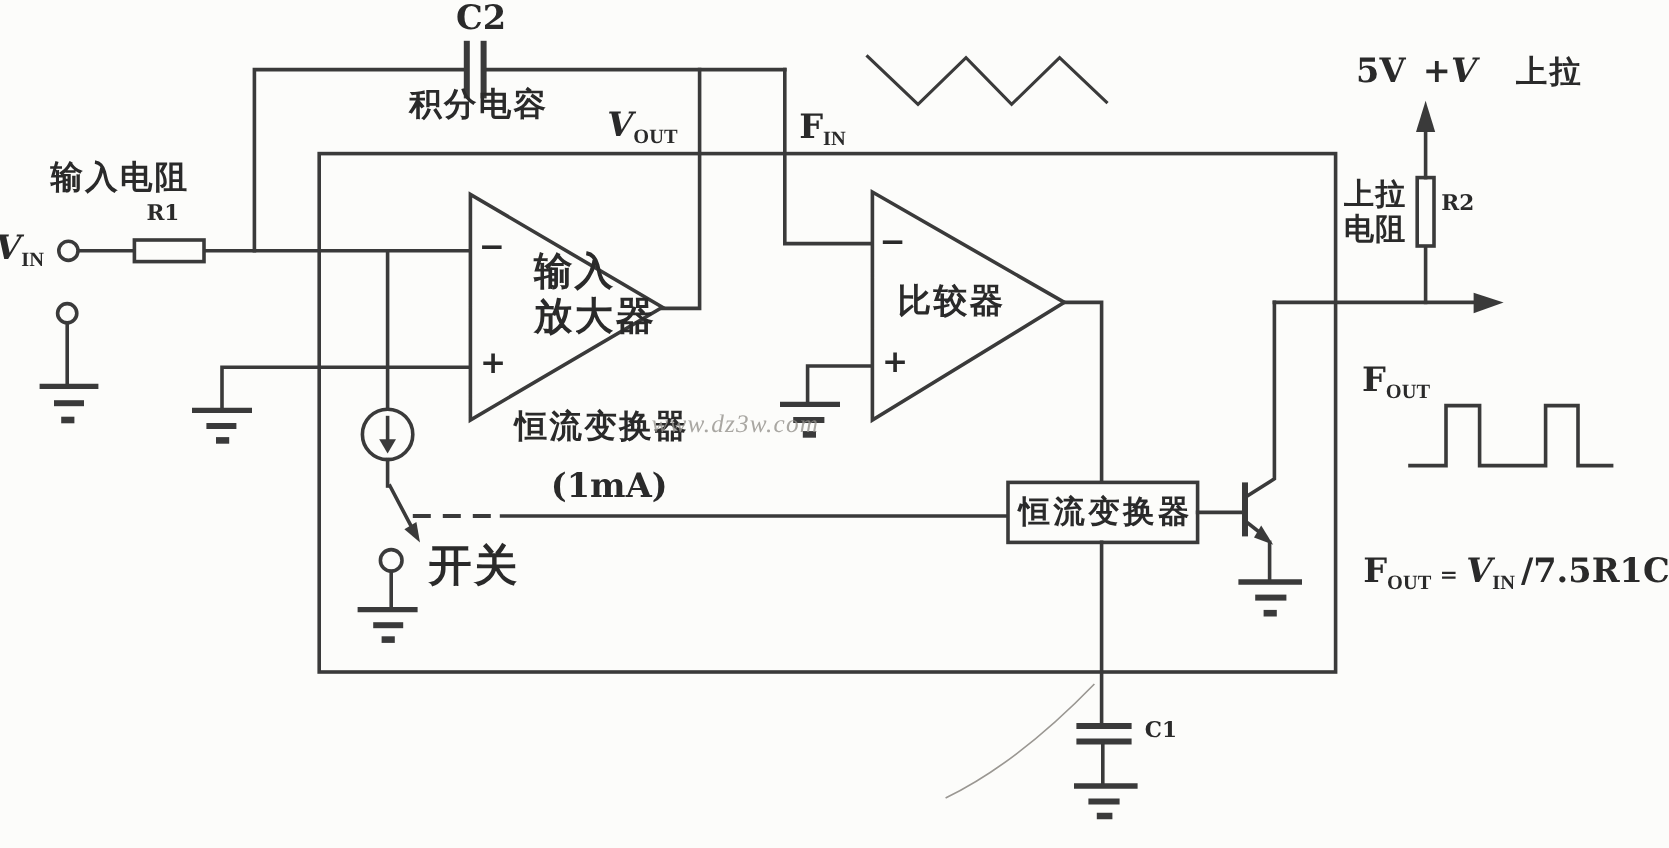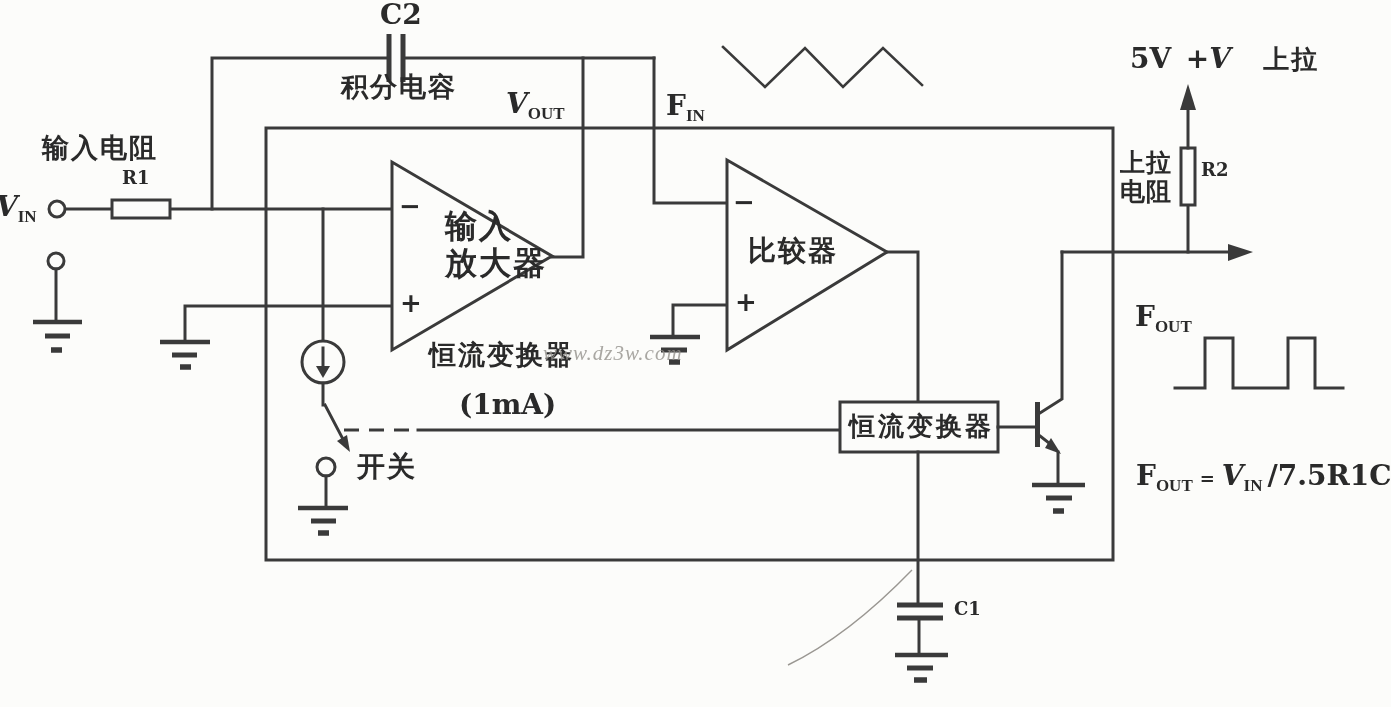--- a/index.html
+++ b/index.html
@@ -192,21 +192,21 @@
     <div>输入</div>
       <div>放大器</div>
   </div>
 
   <div class="lbl sign" style="left:733px;top:189px;"><span>−</span></div>
   <div class="lbl sign" style="left:735px;top:289px;"><span>+</span></div>
   <div class="lbl cn" style="left:748px;top:237px;font-size:28px;"><span>比较器</span></div>
 
   <div class="lbl cn" style="left:429px;top:342px;"><span>恒流变换器</span></div>
   <div class="lbl lat" style="left:459px;top:391px;font-size:28px;"><span>(1mA)</span></div>
-  <div class="lbl cn" style="left:357px;top:453px;font-size:28px;"><span>开关</span></div>
+  <div class="lbl cn" style="left:357px;top:453px;font-size:36px;"><span>开关</span></div>
 
   <div class="lbl cn" style="left:849px;top:413px;font-size:26px;letter-spacing:3px;"><span>恒流变换器</span></div>
 
   <div class="lbl watermark" style="left:543px;top:343px;"><span>www.dz3w.com</span></div>
 
   <div class="lbl" style="left:1130px;top:45px;">
     <span class="lat big">5V</span>
     <span class="lat big it" style="margin-left:10px;">+V</span>
     <span class="cn" style="margin-left:28px;font-size:26px;">上拉</span>
   </div>

